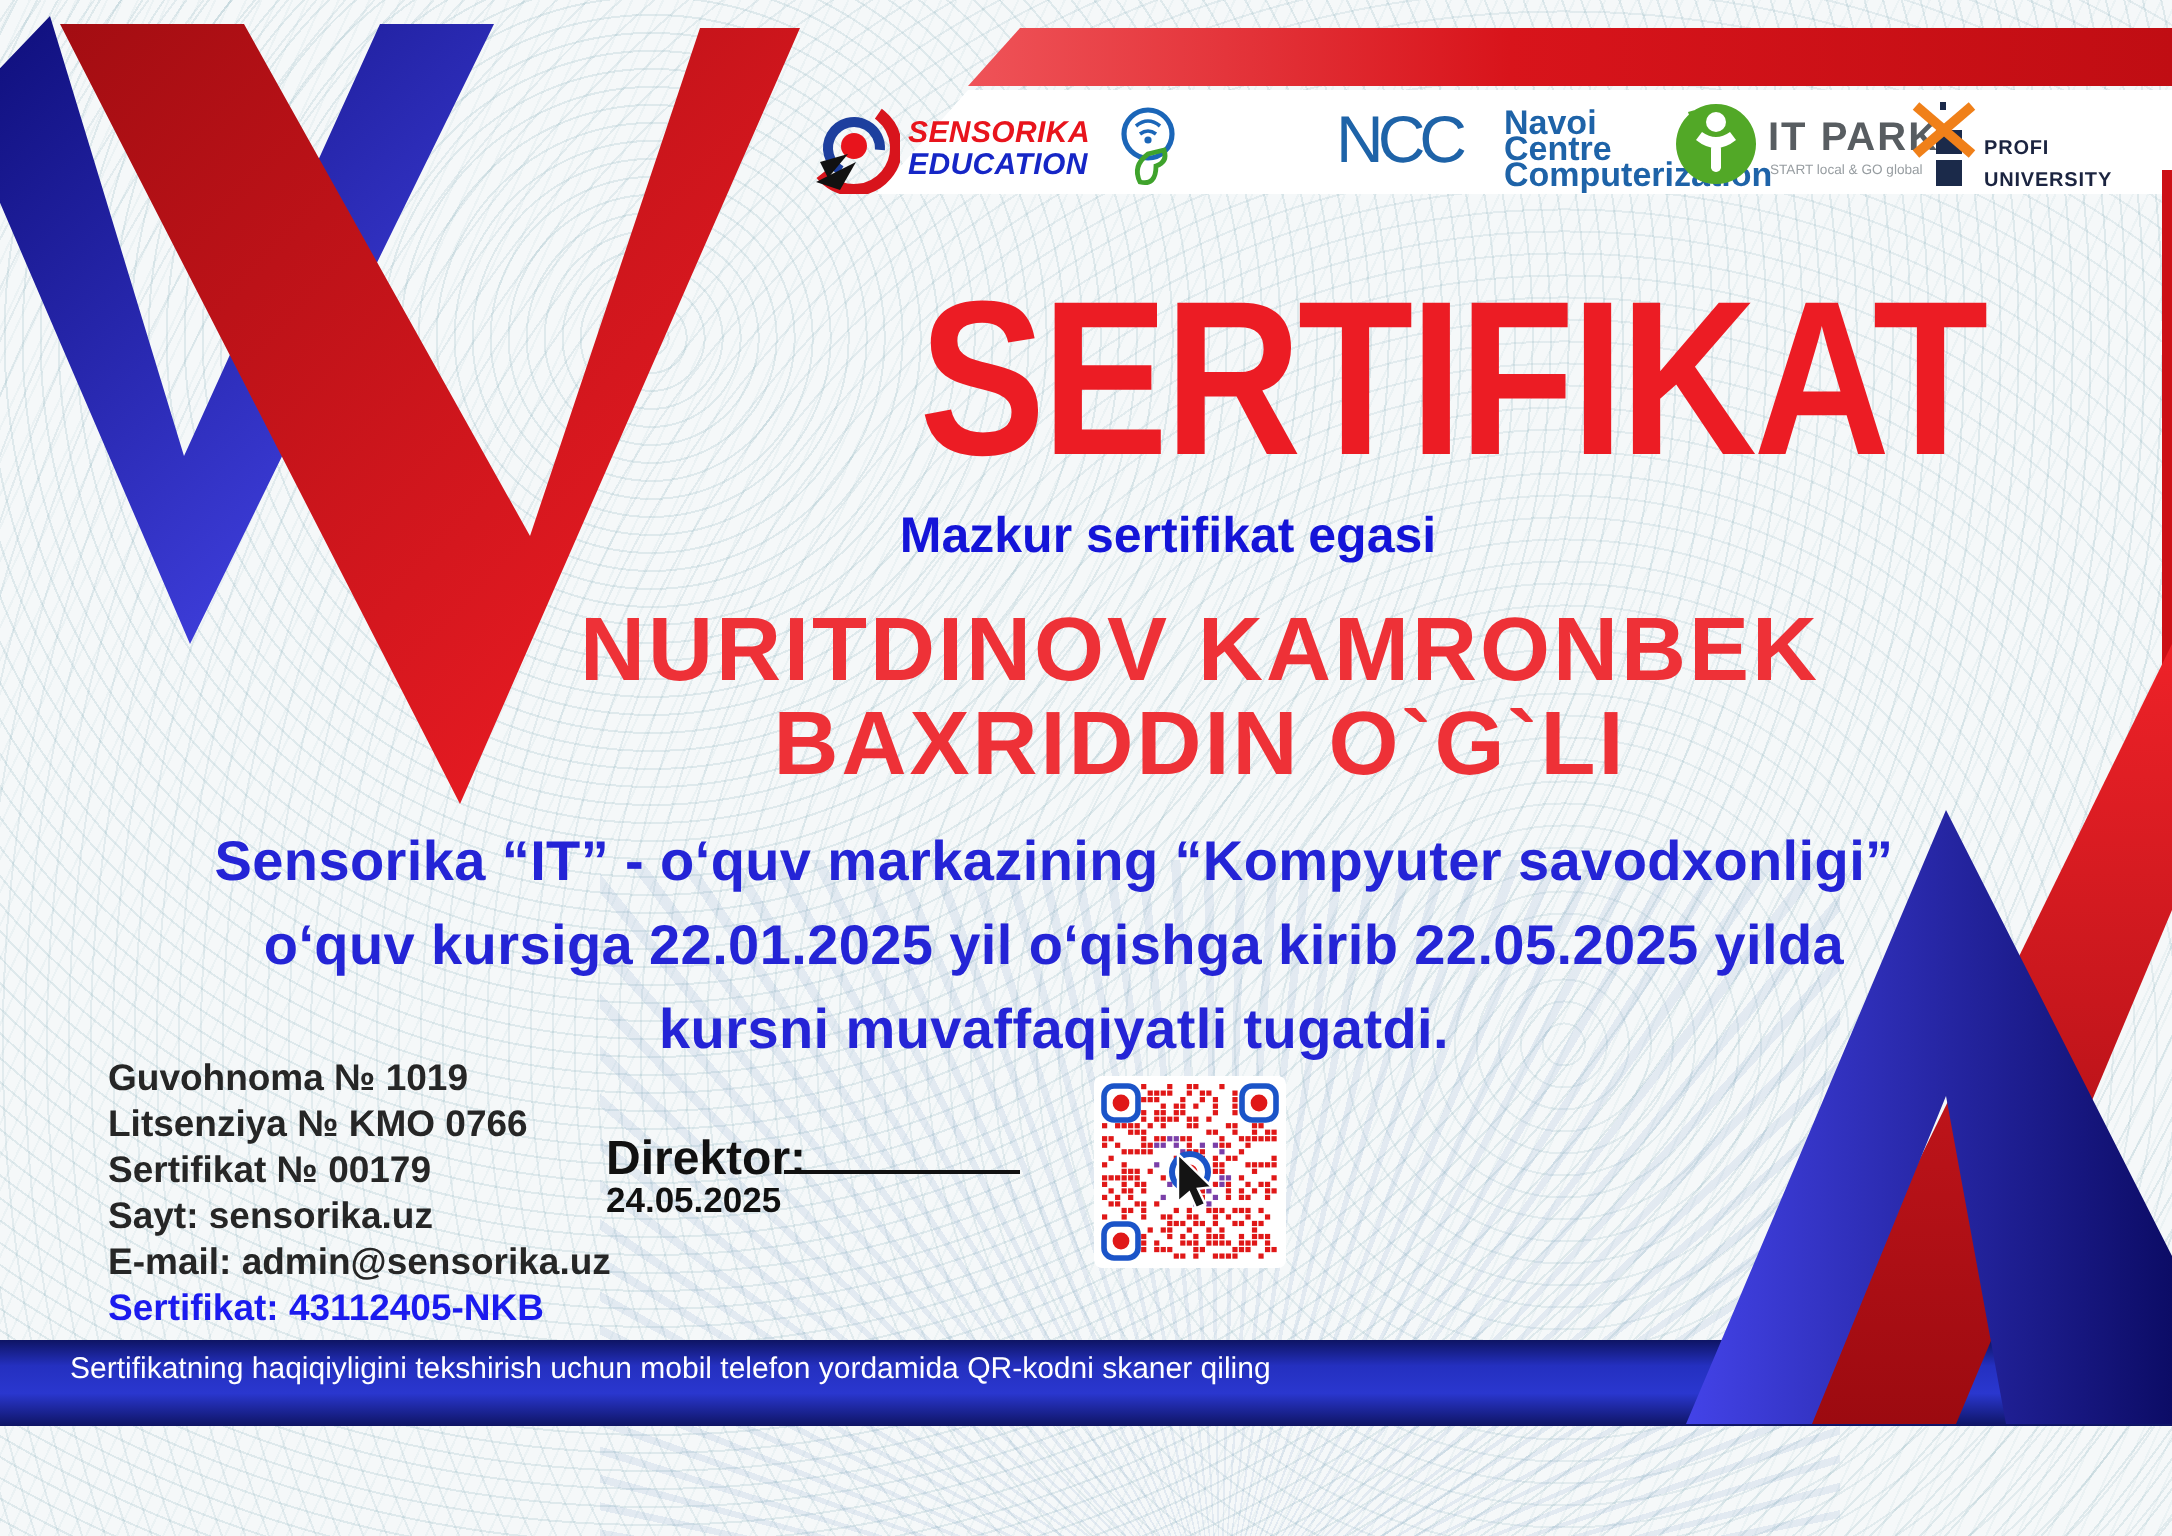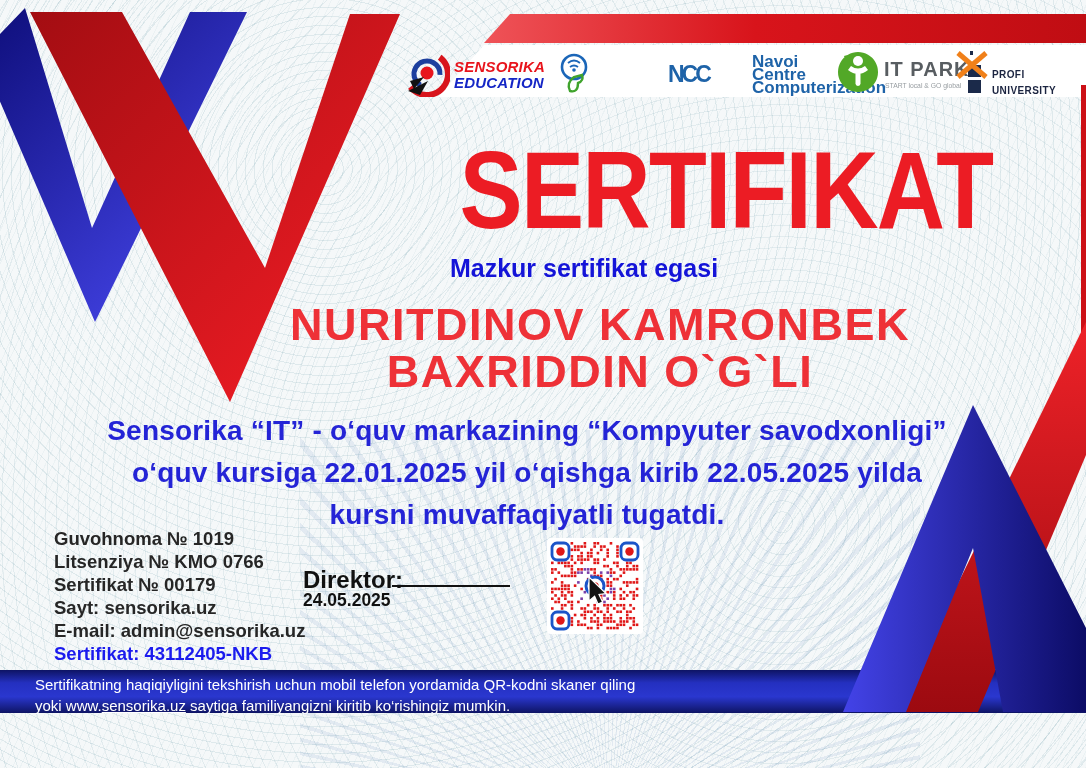--- a/index.html
+++ b/index.html
@@ -38,21 +38,21 @@
   .footer-text{left:35px;top:674px;font-size:15px;color:#ffffff;line-height:21px;font-weight:400;}
   .footer-text a{color:#fff;text-decoration:underline;}
 
   
   .logo-band{position:absolute;left:400px;top:45px;width:686px;height:52px;}
   .lg{position:absolute;white-space:nowrap;}
   .sens-text{left:54px;top:14px;font-size:15px;font-weight:900;font-style:italic;line-height:16px;letter-spacing:0.2px;}
   .sens-text .l1{color:#e8141c;} .sens-text .l2{color:#1526c6;}
   .min-text{left:193px;top:15px;font-family:"Liberation Serif","DejaVu Serif",serif;
     font-size:9px;font-weight:700;color:#16427e;line-height:10.5px;letter-spacing:0.2px;}
-  .ncc-abbr{left:268px;top:16px;font-size:23px;font-weight:700;color:#1e63a8;letter-spacing:-3px;}
+  .ncc-abbr{left:268px;top:6px;font-size:33px;font-weight:400;color:#1e63a8;letter-spacing:-3px;}
   .ncc-text{left:352px;top:10px;font-size:17px;font-weight:800;color:#1e63a8;line-height:13px;}
   .itpark-name{left:484px;top:13px;font-size:20px;font-weight:600;color:#585d61;letter-spacing:1px;}
   .itpark-tag{left:485px;top:37px;font-size:6.8px;color:#979da1;}
   .profi-text{left:592px;top:12px;font-size:10px;font-weight:900;color:#1b2440;line-height:15.5px;letter-spacing:0.4px;margin-top:10px;}
 
   .qr-wrap{position:absolute;left:547px;top:538px;width:96px;height:96px;}
   .cursor{position:absolute;left:586px;top:576px;}
 </style>
 </head>
 <body>
@@ -459,19 +459,16 @@
         <circle cx="48" cy="48" r="3.8" fill="#e02020"></circle>
       </svg>
     </div>
 
     <svg class="cursor" width="26" height="32" viewBox="0 0 26 32">
       <path d="M3,1 L3,25 L8.6,20.2 L12,28 L16.6,26 L13,18.4 L20,17.6 Z" fill="#141414" stroke="#ffffff" stroke-width="1.2"></path>
     </svg>
 
     <div class="abs footer-text">
       <div>Sertifikatning haqiqiyligini tekshirish uchun mobil telefon yordamida QR-kodni skaner qiling</div>
-      <div>
-        <span>yoki www.</span><a>sensorika.uz</a><span>  saytiga familiyangizni kiritib ko‘rishingiz mumkin.</span>
-      </div>
     </div>
 
   </div>
 </div>
 
 </body></html>

